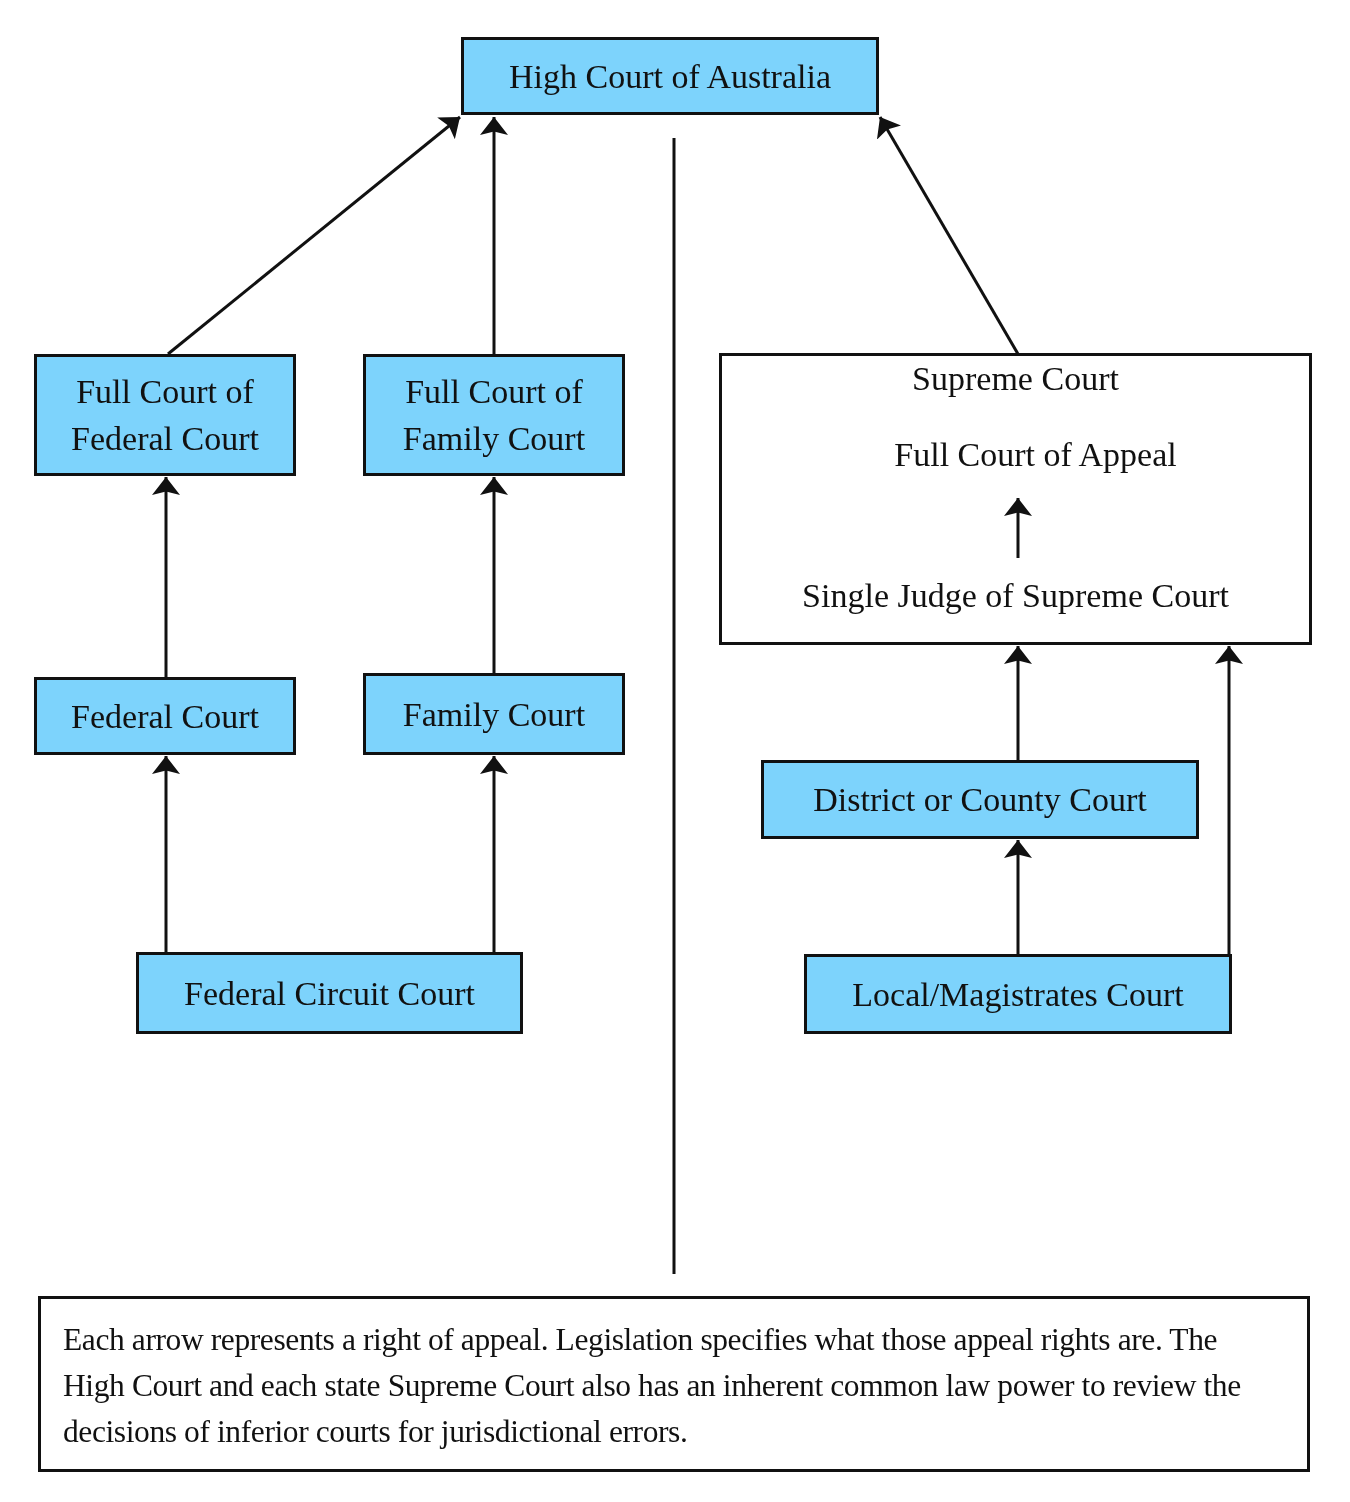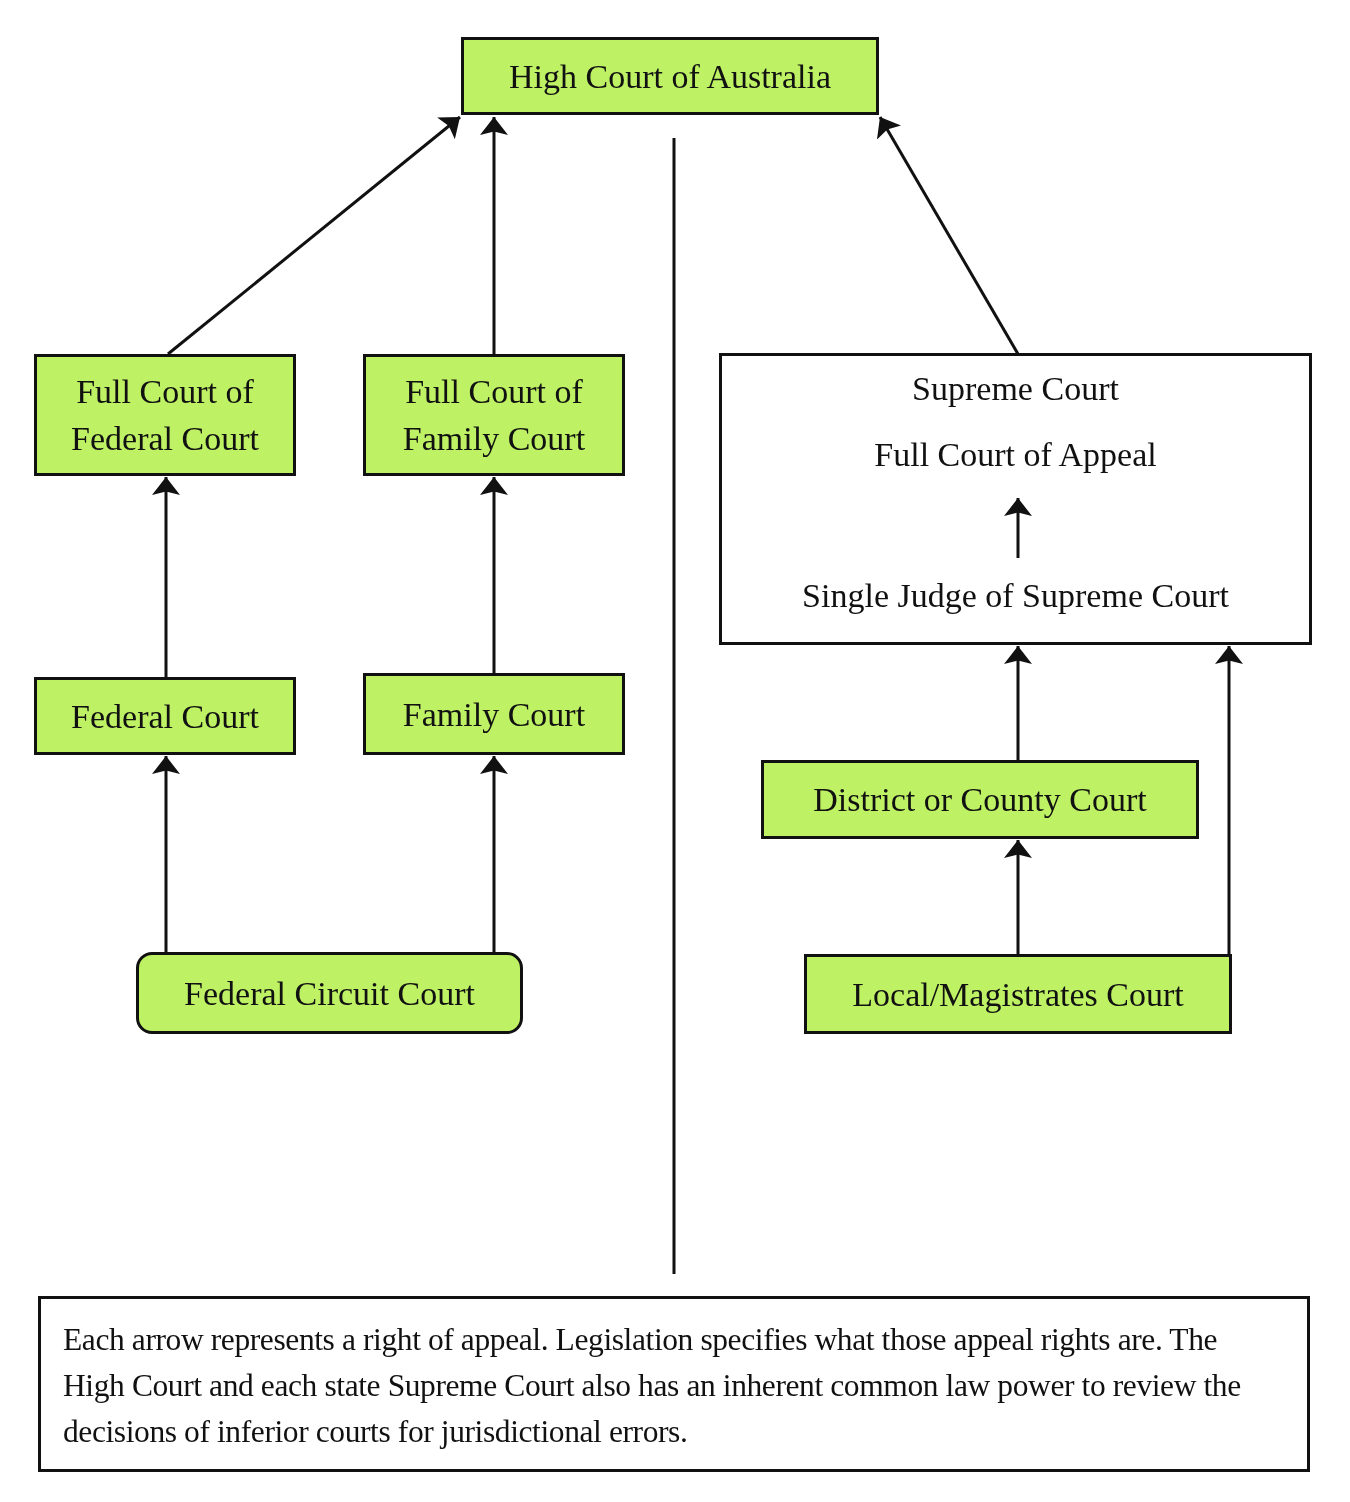--- a/index.html
+++ b/index.html
@@ -1,18 +1,18 @@
 <!DOCTYPE html>
 <html><head>
 <meta charset="utf-8">
 <style>
   html, body { margin: 0; padding: 0; background: #ffffff; }
   body { width: 1350px; height: 1502px; position: relative; overflow: hidden;
          font-family: "Liberation Serif", "DejaVu Serif", serif; color: #111; }
-  .box { position: absolute; box-sizing: border-box; border: 3px solid #111; background: #bef264;
+  .box { position: absolute; box-sizing: border-box; border: 3px solid #111; background: #7dd3fc;
          display: flex; flex-direction: column; align-items: center; justify-content: center;
          text-align: center; font-size: 34px; line-height: 47px; }
   .box span { display: block; white-space: nowrap; }
   svg#arrows { position: absolute; left: 0; top: 0; }
   .inner { position: absolute; font-size: 34px; white-space: nowrap; text-align: center; }
   .note { position: absolute; left: 38px; top: 1296px; width: 1272px; height: 176px;
           box-sizing: border-box; border: 3px solid #111; padding: 18px 22px 0 22px;
           font-size: 31.5px; line-height: 46px; letter-spacing: -0.4px; }
 </style>
 </head>
@@ -60,28 +60,28 @@
 </div>
 
 <div class="box" style="left:34px; top:677px; width:262px; height:78px;">
   <span>Federal Court</span>
 </div>
 
 <div class="box" style="left:363px; top:673px; width:262px; height:82px;">
   <span>Family Court</span>
 </div>
 
-<div class="box" style="left:136px; top:952px; width:387px; height:82px;border-radius:16px;">
+<div class="box" style="left:136px; top:952px; width:387px; height:82px;">
   <span>Federal Circuit Court</span>
 </div>
 
 <div class="box" style="left:719px; top:353px; width:593px; height:292px; background:transparent;">
 </div>
-<div class="inner" style="left:719px; top:370px; width:593px;">Supreme Court</div>
-<div class="inner" style="left:719px; top:436px; width:593px;">Full Court of Appeal</div>
+<div class="inner" style="left:719px; top:360px; width:593px;">Supreme Court</div>
+<div class="inner" style="left:719px; top:436px; width:593px;padding-left:20px;">Full Court of Appeal</div>
 <div class="inner" style="left:719px; top:577px; width:593px;font-family:Liberation Serif, serif;">Single Judge of Supreme Court</div>
 
 <div class="box" style="left:721px; top:760px; width:438px; height:79px;margin-left:40px;">
   <span>District or County Court</span>
 </div>
 
 <div class="box" style="left:804px; top:954px; width:428px; height:80px;">
   <span>Local/Magistrates Court</span>
 </div>
 

